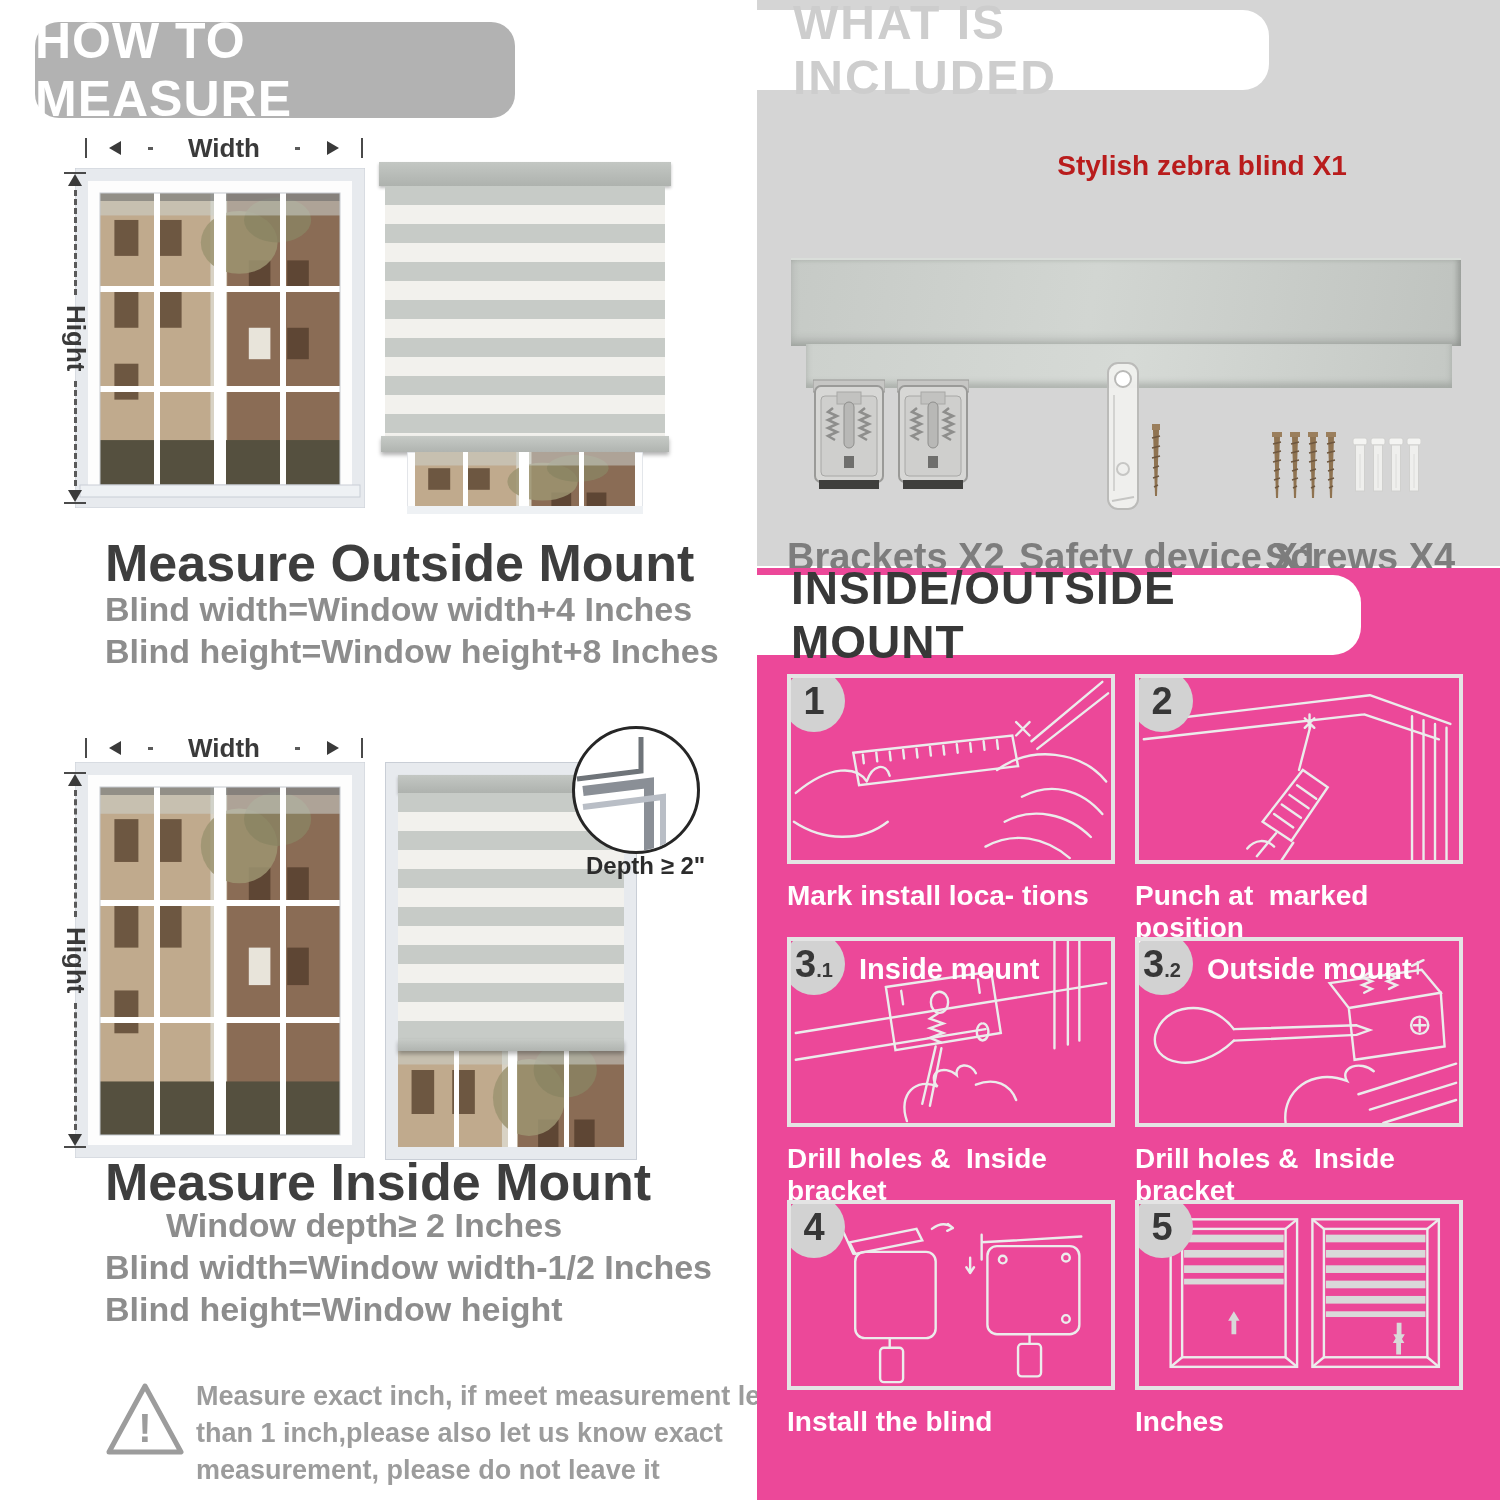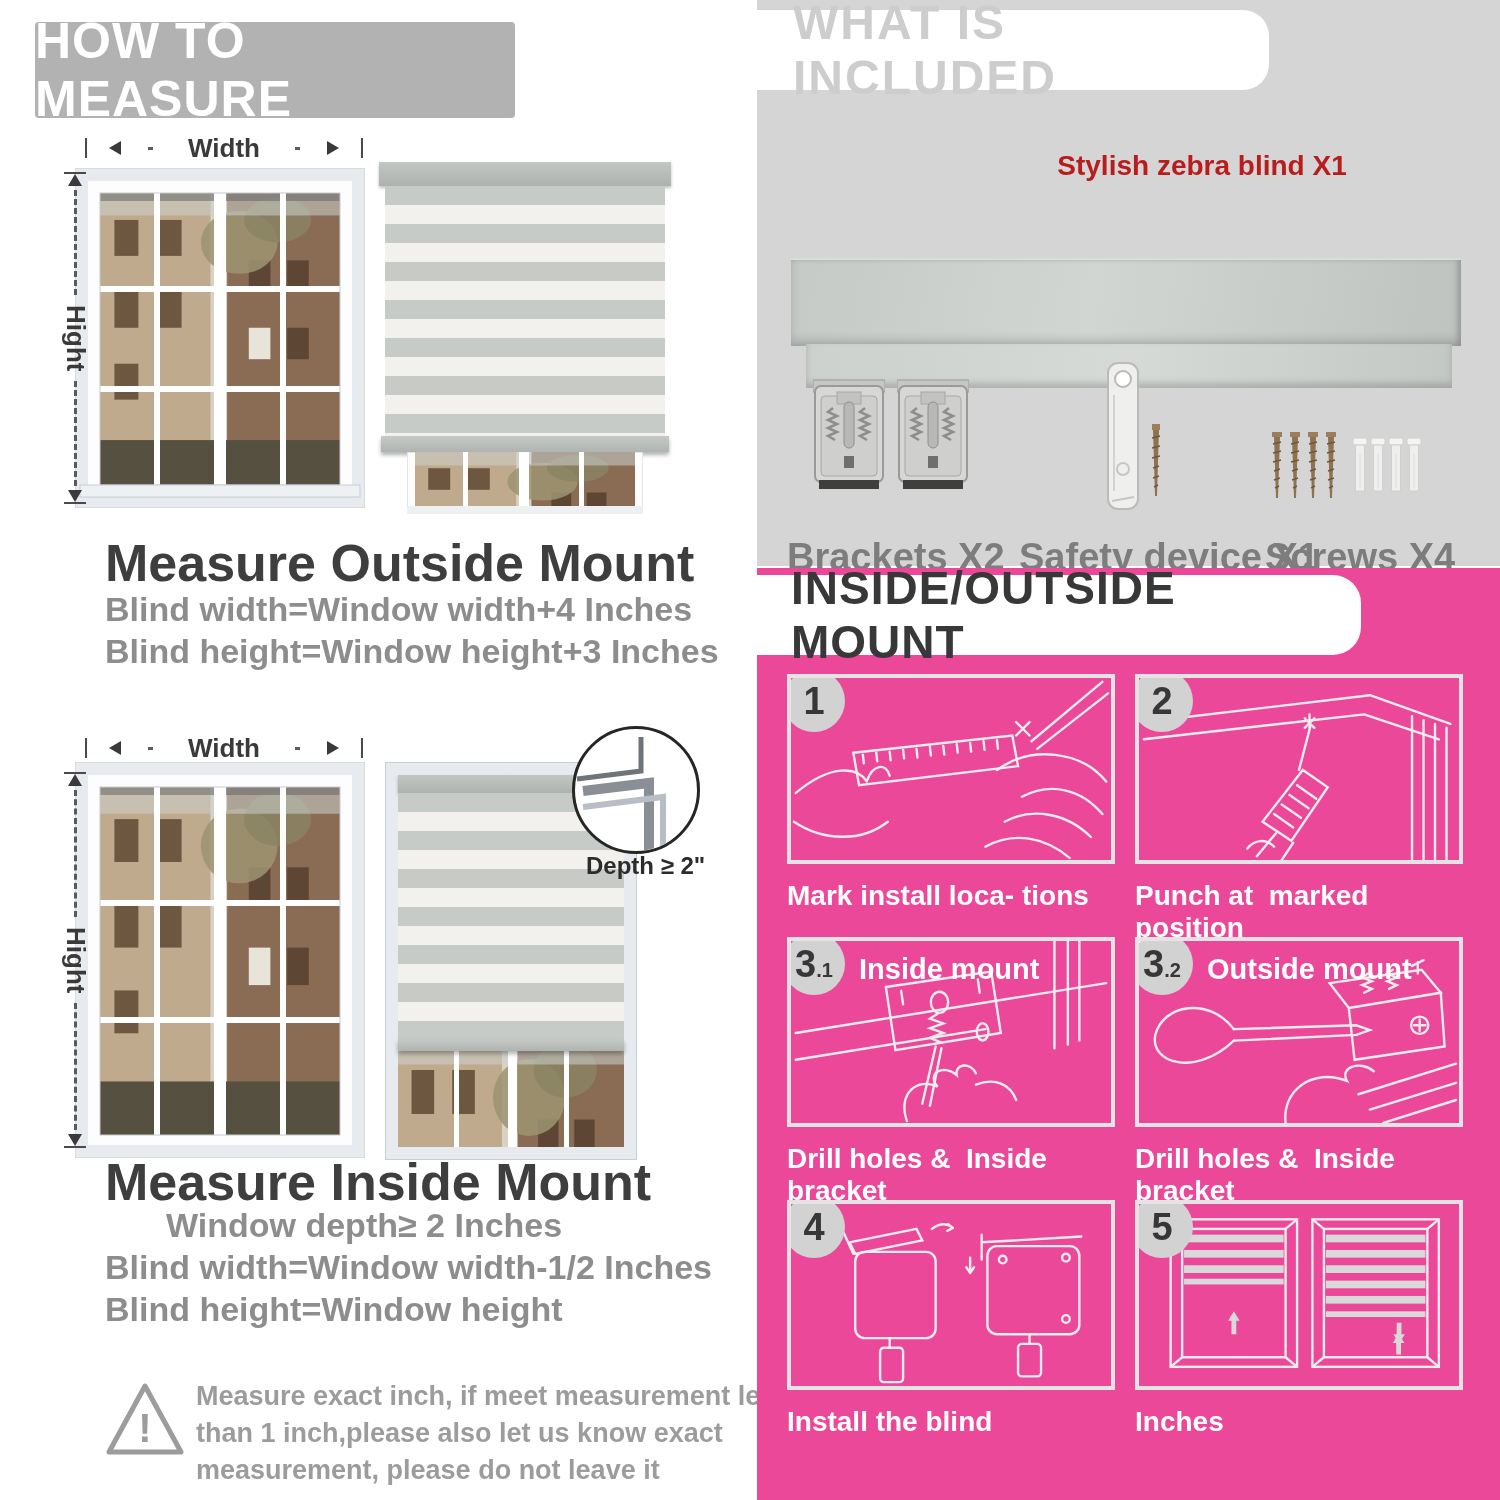--- a/index.html
+++ b/index.html
@@ -3,21 +3,21 @@
 <meta charset="utf-8">
 <style>
   html,body{margin:0;padding:0;background:#ffffff;}
   body{width:1500px;height:1500px;position:relative;overflow:hidden;
        font-family:"Liberation Sans","DejaVu Sans",sans-serif;}
   #canvas{position:absolute;inset:0;width:1500px;height:1500px;}
   .abs{position:absolute;}
 
   
   .big-badge{left:35px;top:22px;width:480px;height:96px;background:#b2b2b2;
-    border-radius:4px;color:#ffffff;font-size:50px;font-weight:700;
+    border-radius:24px;color:#ffffff;font-size:50px;font-weight:700;
     display:flex;align-items:center;justify-content:center;letter-spacing:1px;}
   .h2{font-size:52px;font-weight:700;color:#3e3e3e;}
   .gline{font-size:34px;font-weight:700;color:#8d8d8d;}
 
   .harrow{display:flex;align-items:center;height:24px;gap:22px;}
   .harrow .tick{width:2px;height:20px;background:#4a4a4a;}
   .harrow .dash{flex:1;height:0;border-top:3px dashed #5a5a5a;margin:0 5px;}
   .harrow .ah{width:0;height:0;border-top:7px solid transparent;border-bottom:7px solid transparent;}
   .harrow .ah.l{border-right:12px solid #3a3a3a;}
   .harrow .ah.r{border-left:12px solid #3a3a3a;}
@@ -146,21 +146,21 @@
           </svg>
         <rect x="112" y="0" width="10" height="54" fill="#ffffff"></rect>
         <rect x="56" y="0" width="5" height="54" fill="#ffffff"></rect>
         <rect x="172" y="0" width="5" height="54" fill="#ffffff"></rect>
         <rect x="0" y="54" width="236" height="8" fill="#eef1f4"></rect>
       </svg>
     </div>
 
     <div class="abs h2" style="left:105px;top:533px;">Measure Outside Mount</div>
     <div class="abs gline" style="left:105px;top:590px;">Blind width=Window width+4 Inches</div>
-    <div class="abs gline" style="left:105px;top:632px;">Blind height=Window height+3 Inches</div>
+    <div class="abs gline" style="left:105px;top:632px;">Blind height=Window height+8 Inches</div>
 
     <div class="abs harrow" style="left:85px;top:736px;width:278px;">
       <span class="tick"></span>
         <span class="ah l"></span>
       <span class="dash"></span>
       <span class="lbl">Width</span>
       <span class="dash"></span>
       <span class="ah r"></span>
         <span class="tick"></span>
     </div>

